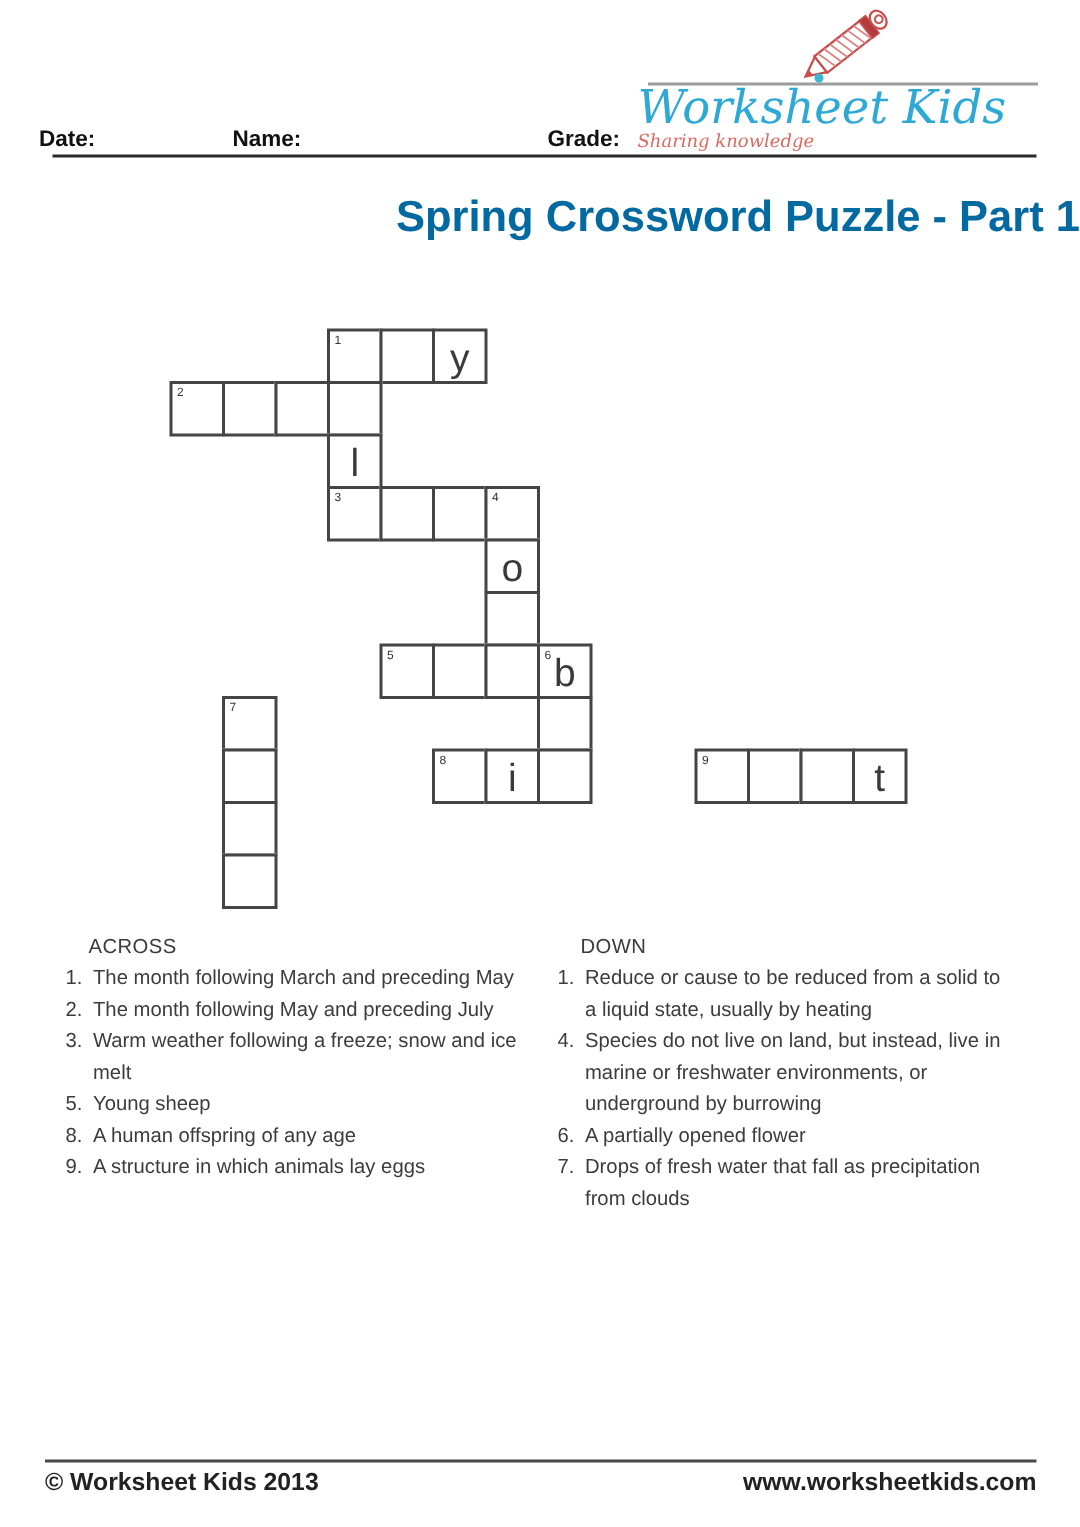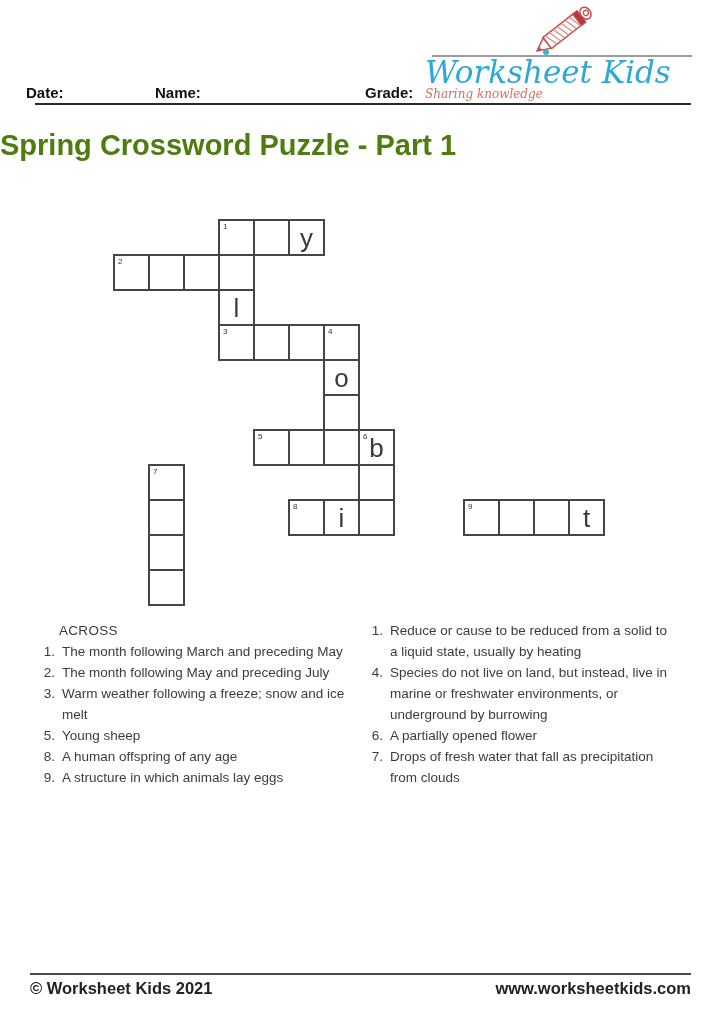--- a/index.html
+++ b/index.html
@@ -21,22 +21,22 @@
     position:absolute;left:425px;top:88px;width:270px;text-align:left;
     font-family:"DejaVu Serif","Liberation Serif",serif;font-style:italic;
     font-size:12px;line-height:13px;
   }
   .field-label{position:absolute;top:84px;font-size:15px;font-weight:bold;color:#111;}
   .field-date{left:26px;}
   .field-name{left:155px;}
   .field-grade{left:365px;}
   .header-rule{position:absolute;left:35px;top:103px;width:656px;height:2px;background:#2b2b2b;}
   .page-title{
-    position:absolute;left:0;top:129px;width:720px;text-align:left;
-    font-size:29px;font-weight:bold;color:#4d7c0f;letter-spacing:0px;
+    position:absolute;left:0;top:129px;width:720px;text-align:right;
+    font-size:29px;font-weight:bold;color:#0369a1;letter-spacing:0px;
   }
   
   .grid{position:absolute;left:0;top:0;width:720px;height:720px;}
   .cell{
     position:absolute;width:37px;height:37px;box-sizing:border-box;
     border:2px solid #454545;background:#fff;
     display:flex;align-items:center;justify-content:center;
   }
   .cell-num{
     position:absolute;top:1px;left:3px;font-size:8px;line-height:9px;color:#333;
@@ -170,20 +170,21 @@
           <span class="clue-num">8.</span>
           <span class="clue-text">A human offspring of any age</span>
         </div>
         <div class="clue-item">
           <span class="clue-num">9.</span>
           <span class="clue-text">A structure in which animals lay eggs</span>
         </div>
       </div>
   </div>
   <div class="clues clues-down">
+    <div class="clues-title">DOWN</div>
     <div id="down-list">
         <div class="clue-item">
           <span class="clue-num">1.</span>
           <span class="clue-text">Reduce or cause to be reduced from a solid to a liquid state, usually by heating</span>
         </div>
         <div class="clue-item">
           <span class="clue-num">4.</span>
           <span class="clue-text">Species do not live on land, but instead, live in marine or freshwater environments, or underground by burrowing</span>
         </div>
         <div class="clue-item">
@@ -191,16 +192,16 @@
           <span class="clue-text">A partially opened flower</span>
         </div>
         <div class="clue-item">
           <span class="clue-num">7.</span>
           <span class="clue-text">Drops of fresh water that fall as precipitation from clouds</span>
         </div>
       </div>
   </div>
 
   <div class="footer-rule"></div>
-  <div class="footer-left">© Worksheet Kids 2021</div>
+  <div class="footer-left">© Worksheet Kids 2013</div>
   <div class="footer-right">www.worksheetkids.com</div>
 
 </div>
 
 </body></html>

